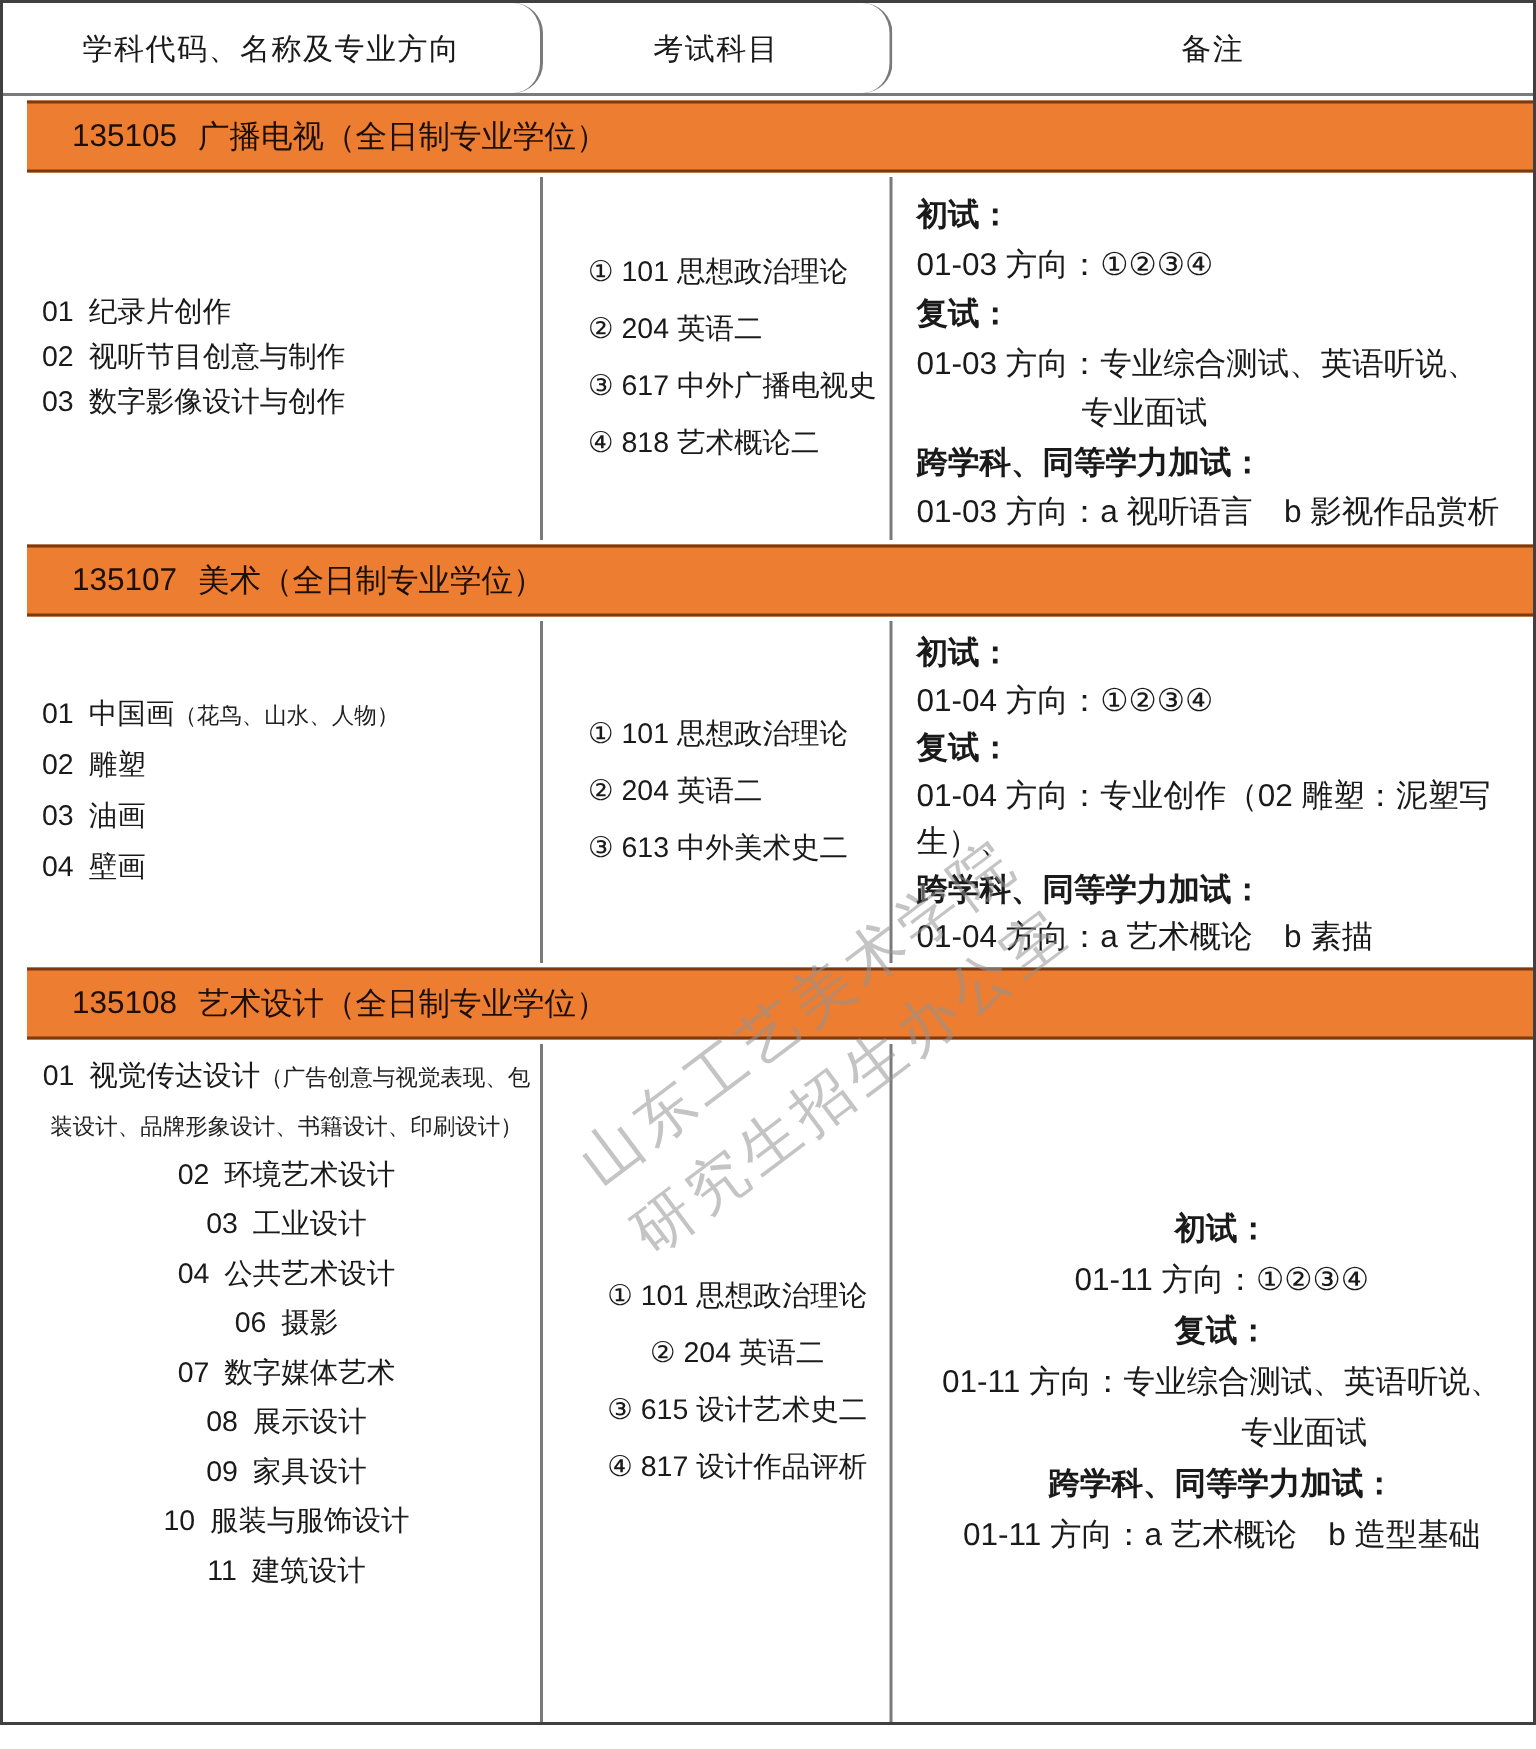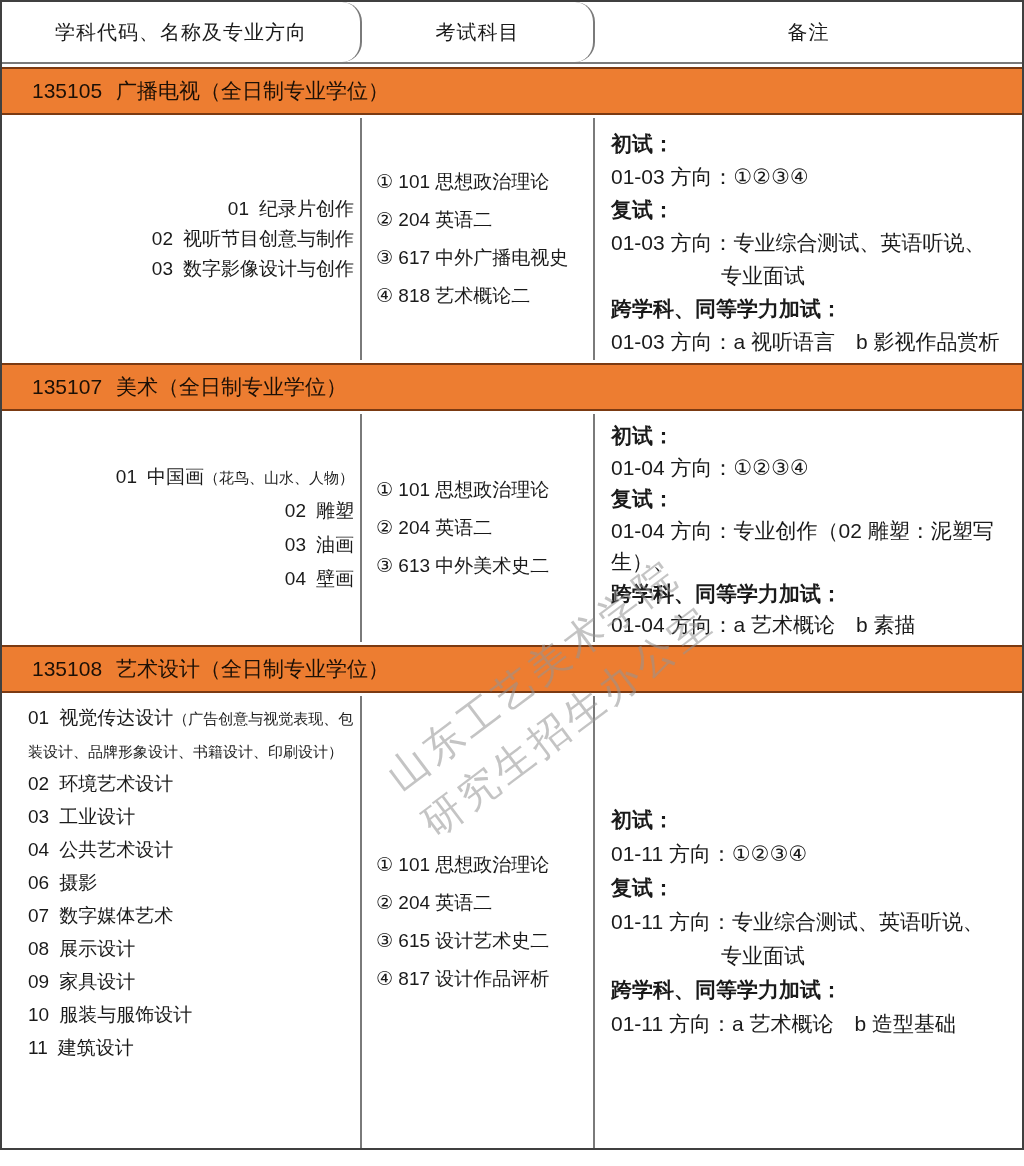--- a/index.html
+++ b/index.html
@@ -21,47 +21,47 @@
   }
   .cell{box-sizing:border-box;}
   .c1,.c2{border-right:2px solid #7a7a7a;}
   
   .header-row{height:62px;border-bottom:2px solid #7a7a7a;}
   .header-row .cell{
     display:flex;align-items:center;justify-content:center;
     font-size:20px;letter-spacing:1px;border-radius:20px;
   }
   
-  .band-row{padding:3px 0;background:#fff;}
+  .band-row{padding:3px 0;background:#fff;margin-left:16px;}
   .band-inner{
     height:48px;box-sizing:border-box;
     background:#ED7D31;
     border-top:2px solid #7B3A12;border-bottom:2px solid #7B3A12;
     display:flex;align-items:center;
     padding-left:30px;font-size:21px;color:#1c1006;
   }
   .band-code{margin-right:14px;}
   
   .row1{height:242px;}
   .row2{height:228px;}
-  .row3{height:452px;}
+  .row3{height:452px;text-align:center;}
   .dirs{
     display:flex;flex-direction:column;
     padding-left:26px;padding-right:6px;
     font-size:19px;overflow:hidden;
   }
-  .dirs-center{justify-content:center;text-align:right;}
+  .dirs-center{justify-content:center;}
   .row1 .dirs{line-height:29px;}
   .row2 .dirs{line-height:33px;}
   .row3 .dirs{line-height:32px;padding-top:6px;}
   .dir .num{margin-right:10px;}
   .dir .note{font-size:15px;color:#222;}
   .subjects{
     display:flex;flex-direction:column;justify-content:center;
-    padding-left:14px;padding-right:2px;
+    padding-left:30px;padding-right:2px;
     font-size:19px;line-height:38px;overflow:hidden;
   }
   .remarks{
     display:flex;flex-direction:column;
     padding-left:16px;padding-right:4px;
     font-size:21px;overflow:hidden;
   }
   .row1 .remarks{padding-top:9px;line-height:33px;}
   .row2 .remarks{padding-top:6px;line-height:31.5px;}
   .row3 .remarks{justify-content:center;line-height:34px;}

